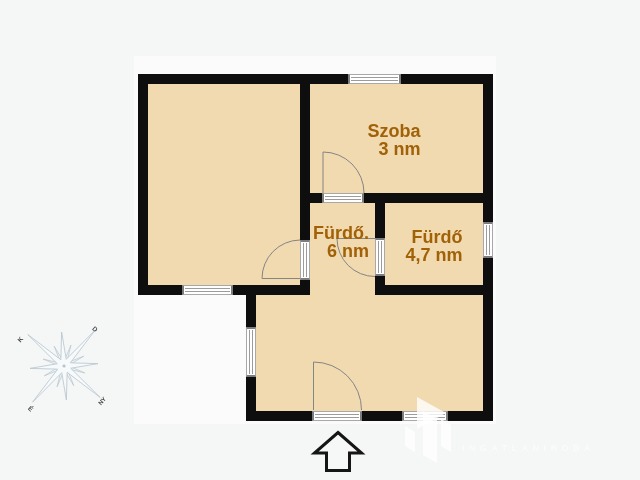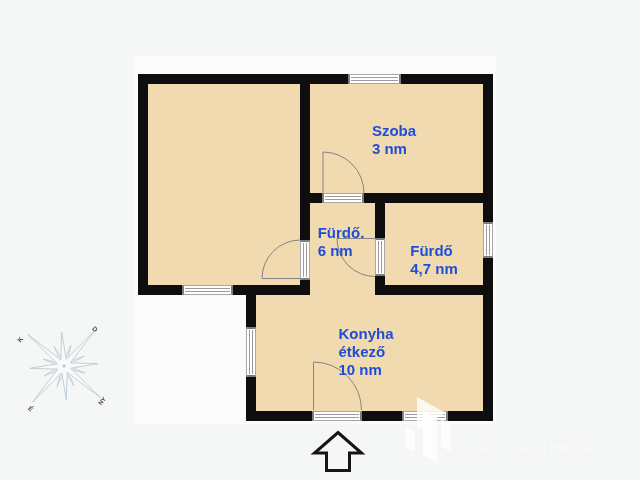--- a/index.html
+++ b/index.html
@@ -11,22 +11,22 @@
   #plan-canvas{position:absolute;left:134px;top:56px;width:362px;height:368px;background:#fbfbfb;}
   .room{position:absolute;background:#f1d9b0;}
   .w{position:absolute;background:#0e0e0e;}
   .op{position:absolute;background:#ffffff;box-sizing:border-box;}
   .op.h{border-top:1px solid #a8a8a8;border-bottom:1px solid #a8a8a8;border-left:2px solid #7d7d7d;border-right:2px solid #7d7d7d;}
   .op.v{border-left:1px solid #a8a8a8;border-right:1px solid #a8a8a8;border-top:2px solid #7d7d7d;border-bottom:2px solid #7d7d7d;}
   .op.h .glass{position:absolute;left:1px;right:1px;top:2px;height:2px;border-top:1px solid #9b9b9b;border-bottom:1px solid #9b9b9b;}
   .op.v .glass{position:absolute;top:1px;bottom:1px;left:2px;width:2px;border-left:1px solid #9b9b9b;border-right:1px solid #9b9b9b;}
   .room-label{
     position:absolute;transform:translate(-50%,-50%);
-    text-align:left;color:#1d4ed8;font-weight:bold;
-    font-size:15px;line-height:18px;white-space:nowrap;
+    text-align:right;color:#a16207;font-weight:bold;
+    font-size:18px;line-height:18px;white-space:nowrap;
   }
   #overlay{position:absolute;left:0;top:0;width:640px;height:480px;pointer-events:none;}
   #wm-brand{
     position:absolute;left:459px;top:409px;
     font-size:30px;font-weight:bold;letter-spacing:7px;
     color:rgba(253,254,254,0.95);white-space:nowrap;
   }
   #wm-tagline{
     position:absolute;left:462px;top:443px;
     font-size:8.5px;font-weight:bold;letter-spacing:4.8px;
@@ -126,25 +126,20 @@
   </svg>
 
   <div class="room-label" style="left:394px;top:140px;">
     <div>Szoba</div>
     <div>3 nm</div>
   </div>
   <div class="room-label" style="left:341px;top:242px;">
     <div>Fürdő.</div>
     <div>6 nm</div>
   </div>
-  <div class="room-label" style="left:434px;top:246px;margin-top:14px;">
+  <div class="room-label" style="left:434px;top:246px;">
     <div>Fürdő</div>
     <div>4,7 nm</div>
-  </div>
-  <div class="room-label" style="left:366px;top:352px;">
-    <div>Konyha</div>
-    <div>étkező</div>
-    <div>10 nm</div>
   </div>
 
   <div id="wm-tagline">INGATLANIRODA</div>
 
 </div>
 
 </body></html>

